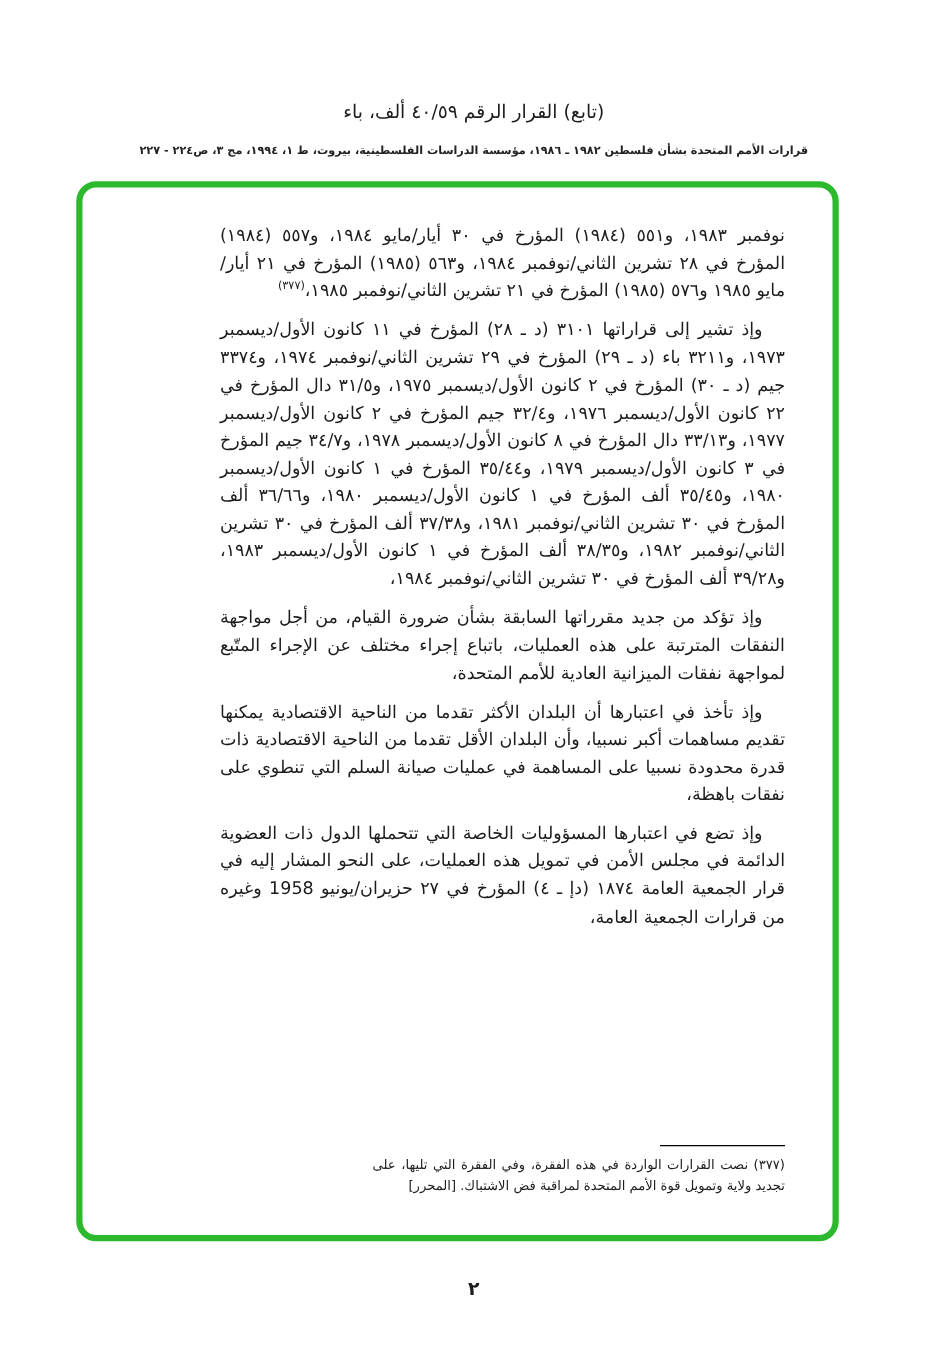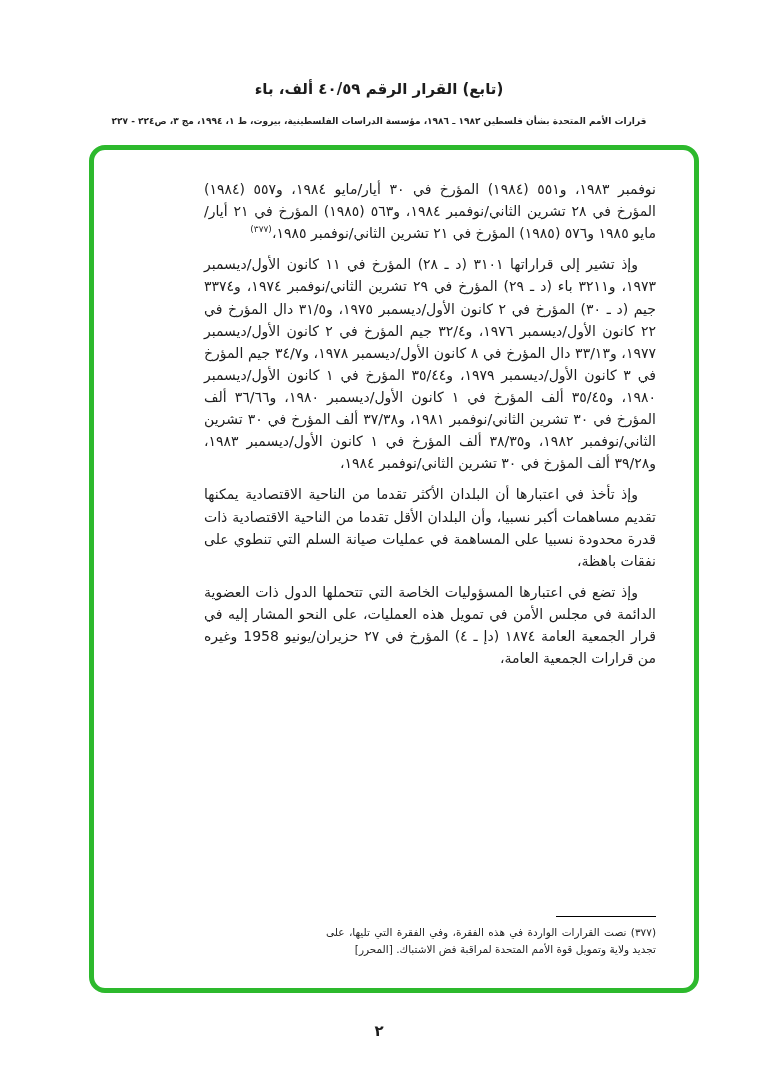--- a/index.html
+++ b/index.html
@@ -18,32 +18,32 @@
   .page-header {
     position: absolute;
     top: 80px;
     left: 0;
     right: 0;
     text-align: center;
     direction: rtl;
   }
   .page-title {
     font-size: 15px;
-    font-weight: bold;
+    font-weight: normal;
     letter-spacing: 0.2px;
   }
   .page-subtitle {
     margin-top: 18px;
     font-size: 9px;
     font-weight: bold;
     color: #222;
   }
   .frame {
     position: absolute;
-    left: 89px;
+    left: 61px;
     top: 145px;
     width: 600px;
     height: 838px;
     border: 5px solid #2db92d;
     border-radius: 16px;
     background: #ffffff;
   }
   .content {
     position: absolute;
     top: 28px;
@@ -104,20 +104,21 @@
   <div class="page-subtitle">قرارات الأمم المتحدة بشأن فلسطين ١٩٨٢ ـ ١٩٨٦، مؤسسة الدراسات الفلسطينية، بيروت، ط ١، ١٩٩٤، مج ٣، ص٢٢٤ - ٢٢٧</div>
 </header>
 
 <div class="frame">
   <div class="content">
 
     <p class="par no-indent"><span class="lead"></span><span>نوفمبر ١٩٨٣، و٥٥١ (١٩٨٤) المؤرخ في ٣٠ أيار/مايو ١٩٨٤، و٥٥٧ (١٩٨٤) المؤرخ في ٢٨ تشرين الثاني/نوفمبر ١٩٨٤، و٥٦٣ (١٩٨٥) المؤرخ في ٢١ أيار/مايو ١٩٨٥ و٥٧٦ (١٩٨٥) المؤرخ في ٢١ تشرين الثاني/نوفمبر ١٩٨٥،</span><sup class="fn-ref">(٣٧٧)</sup></p>
 
     <p class="par"><span class="lead">وإذ تشير</span><span> إلى قراراتها ٣١٠١ (د ـ ٢٨) المؤرخ في ١١ كانون الأول/ديسمبر ١٩٧٣، و٣٢١١ باء (د ـ ٢٩) المؤرخ في ٢٩ تشرين الثاني/نوفمبر ١٩٧٤، و٣٣٧٤ جيم (د ـ ٣٠) المؤرخ في ٢ كانون الأول/ديسمبر ١٩٧٥، و٣١/٥ دال المؤرخ في ٢٢ كانون الأول/ديسمبر ١٩٧٦، و٣٢/٤ جيم المؤرخ في ٢ كانون الأول/ديسمبر ١٩٧٧، و٣٣/١٣ دال المؤرخ في ٨ كانون الأول/ديسمبر ١٩٧٨، و٣٤/٧ جيم المؤرخ في ٣ كانون الأول/ديسمبر ١٩٧٩، و٣٥/٤٤ المؤرخ في ١ كانون الأول/ديسمبر ١٩٨٠، و٣٥/٤٥ ألف المؤرخ في ١ كانون الأول/ديسمبر ١٩٨٠، و٣٦/٦٦ ألف المؤرخ في ٣٠ تشرين الثاني/نوفمبر ١٩٨١، و٣٧/٣٨ ألف المؤرخ في ٣٠ تشرين الثاني/نوفمبر ١٩٨٢، و٣٨/٣٥ ألف المؤرخ في ١ كانون الأول/ديسمبر ١٩٨٣، و٣٩/٢٨ ألف المؤرخ في ٣٠ تشرين الثاني/نوفمبر ١٩٨٤،</span></p>
 
+    <p class="par"><span class="lead">وإذ تؤكد من جديد</span><span> مقرراتها السابقة بشأن ضرورة القيام، من أجل مواجهة النفقات المترتبة على هذه العمليات، باتباع إجراء مختلف عن الإجراء المتّبع لمواجهة نفقات الميزانية العادية للأمم المتحدة،</span></p>
 
     <p class="par"><span class="lead">وإذ تأخذ في اعتبارها</span><span> أن البلدان الأكثر تقدما من الناحية الاقتصادية يمكنها تقديم مساهمات أكبر نسبيا، وأن البلدان الأقل تقدما من الناحية الاقتصادية ذات قدرة محدودة نسبيا على المساهمة في عمليات صيانة السلم التي تنطوي على نفقات باهظة،</span></p>
 
     <p class="par"><span class="lead">وإذ تضع في اعتبارها</span><span> المسؤوليات الخاصة التي تتحملها الدول ذات العضوية الدائمة في مجلس الأمن في تمويل هذه العمليات، على النحو المشار إليه في قرار الجمعية العامة ١٨٧٤ (دإ ـ ٤) المؤرخ في ٢٧ حزيران/يونيو 1958 وغيره من قرارات الجمعية العامة،</span></p>
 
   </div>
 
   <div class="footnote-area">
     <hr class="fn-rule">
     <div>(٣٧٧) نصت القرارات الواردة في هذه الفقرة، وفي الفقرة التي تليها، على تجديد ولاية وتمويل قوة الأمم المتحدة لمراقبة فض الاشتباك. [المحرر]</div>

